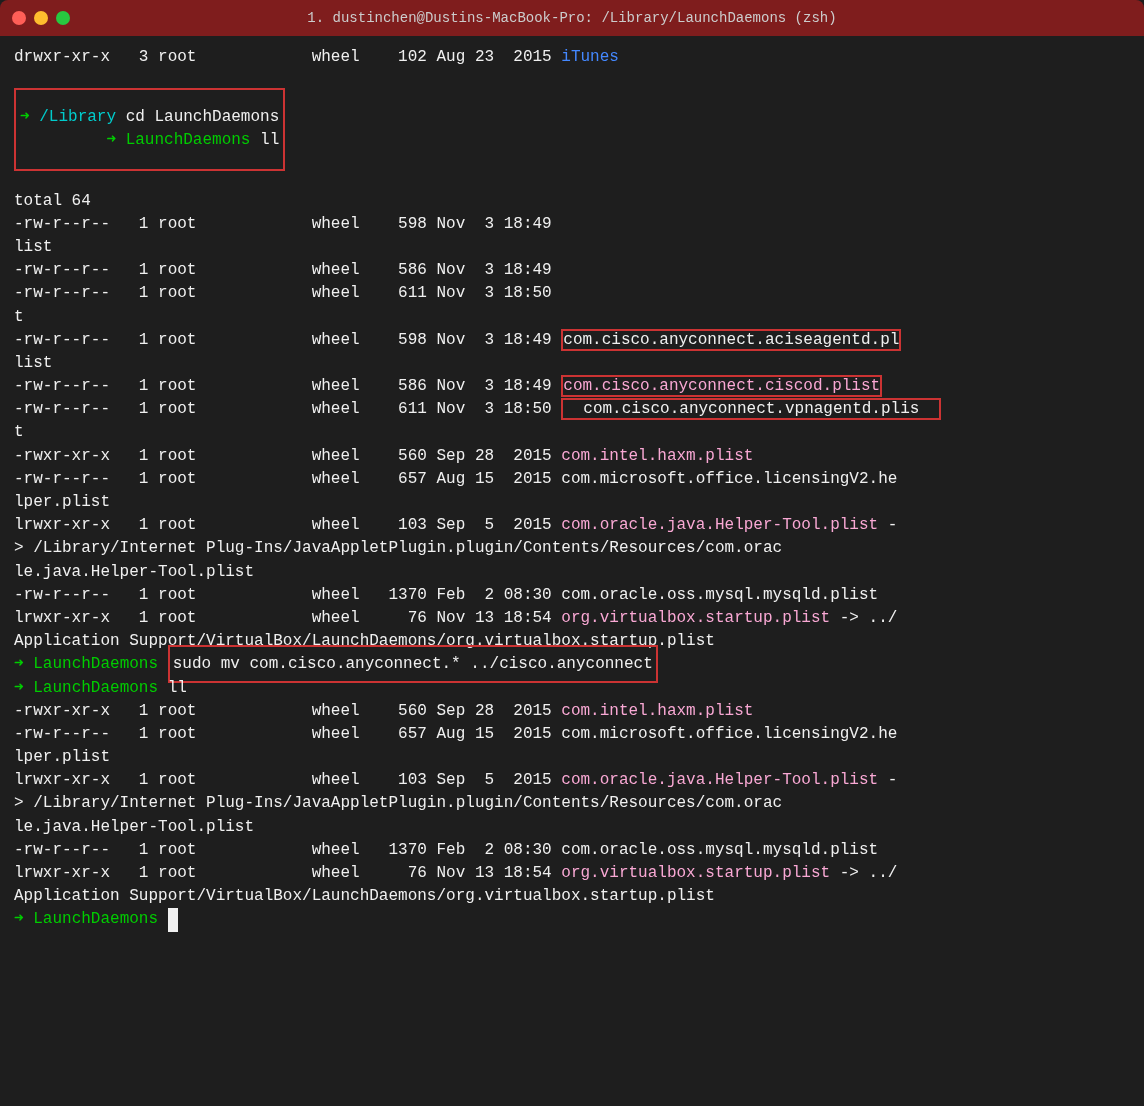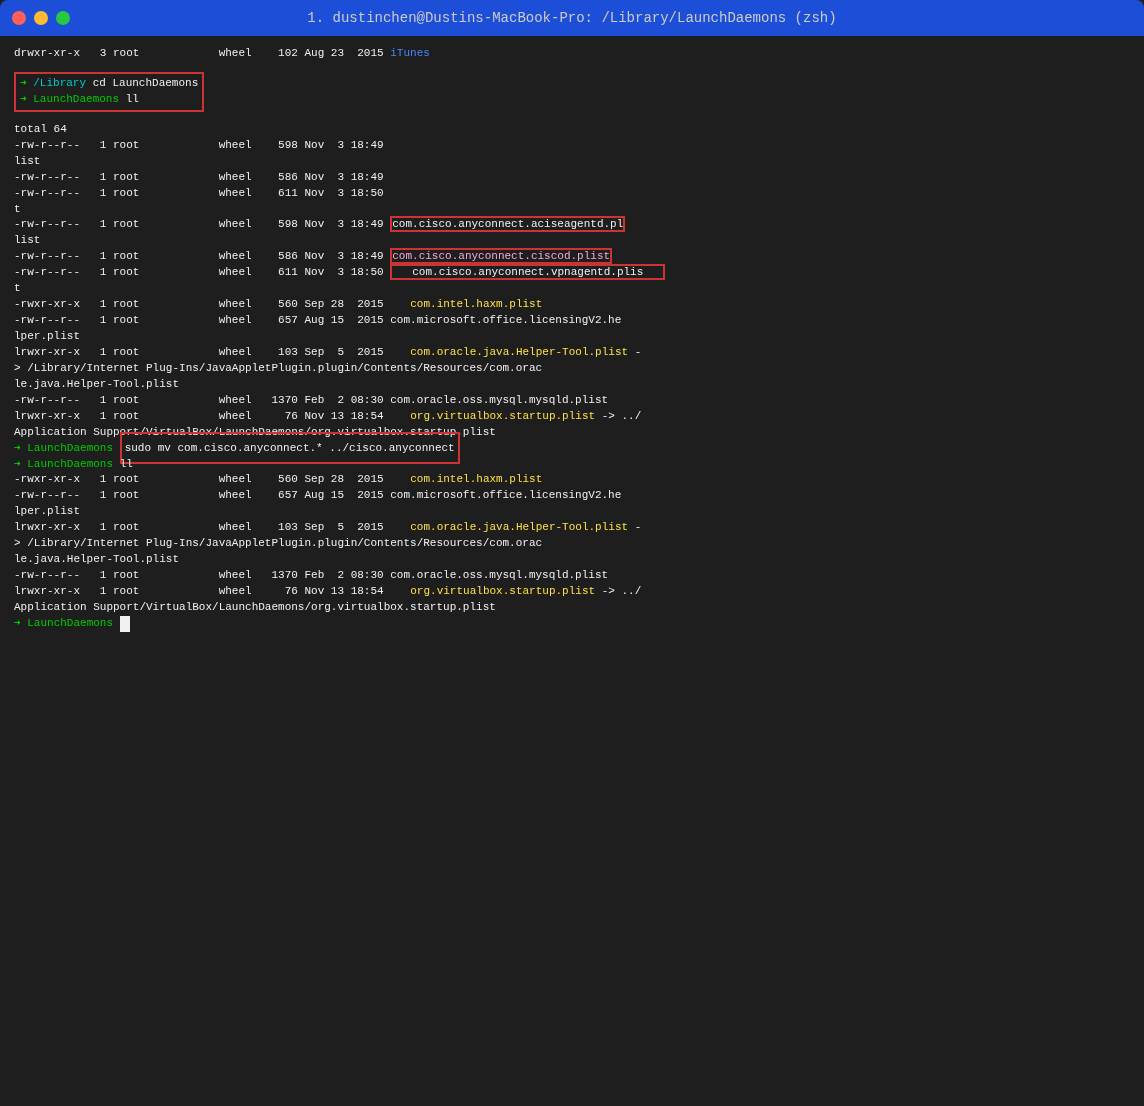--- a/index.html
+++ b/index.html
@@ -19,21 +19,21 @@
 
     .window {
       width: 1144px;
       height: 1106px;
       background: #1e1e1e;
       display: flex;
       flex-direction: column;
     }
 
     .titlebar {
-      background: #1d4ed8;
+      background: #7f1d1d;
       height: 36px;
       display: flex;
       align-items: center;
       justify-content: center;
       position: relative;
       border-radius: 8px 8px 0 0;
     }
 
     .traffic-lights {
       position: absolute;
@@ -57,31 +57,31 @@
       font-size: 14px;
       font-family: 'Menlo', 'Monaco', 'Courier New', monospace;
     }
 
     .terminal-body {
       background: #1e1e1e;
       color: #f0f0f0;
       padding: 10px 14px;
       flex: 1;
       overflow: hidden;
-      font-size: 11px;
+      font-size: 16px;
       line-height: 1.45;
     }
 
     .line {
       white-space: pre;
       display: block;
     }
 
     .white { color: #f0f0f0; }
-    .pink { color: #fde047; margin-left: 20px; }
+    .pink { color: #f9a8d4; }
     .bright-blue { color: #4488ff; }
 
     .prompt-arrow {
       color: #00cc00;
     }
 
     .prompt-dir {
       color: #00cccc;
     }
 
@@ -108,21 +108,21 @@
     </div>
     <span class="titlebar-text">1. dustinchen@Dustins-MacBook-Pro: /Library/LaunchDaemons (zsh)</span>
   </div>
 
   <div class="terminal-body">
 
     
     <span class="line white">drwxr-xr-x   3 root            wheel    102 Aug 23  2015 <span class="bright-blue">iTunes</span></span>
 
     
-    <div style="border: 2px solid #cc3333; display: inline-block; margin: 10px 0; padding: 2px 4px;">
+    <div style="border: 2px solid #cc3333; display: inline-block; margin: 19px 0; padding: 16px 4px; text-align: right;">
       <span class="line"><span class="prompt-arrow">➜ </span><span class="prompt-dir">/Library</span><span class="white"> cd LaunchDaemons</span></span>
       <span class="line"><span class="prompt-arrow">➜ </span><span class="prompt-dir-green">LaunchDaemons</span><span class="white"> ll</span></span>
     </div>
     <br>
 
     
     <span class="line white">total 64</span>
 
     
     <div style="display: flex; align-items: flex-start;">

